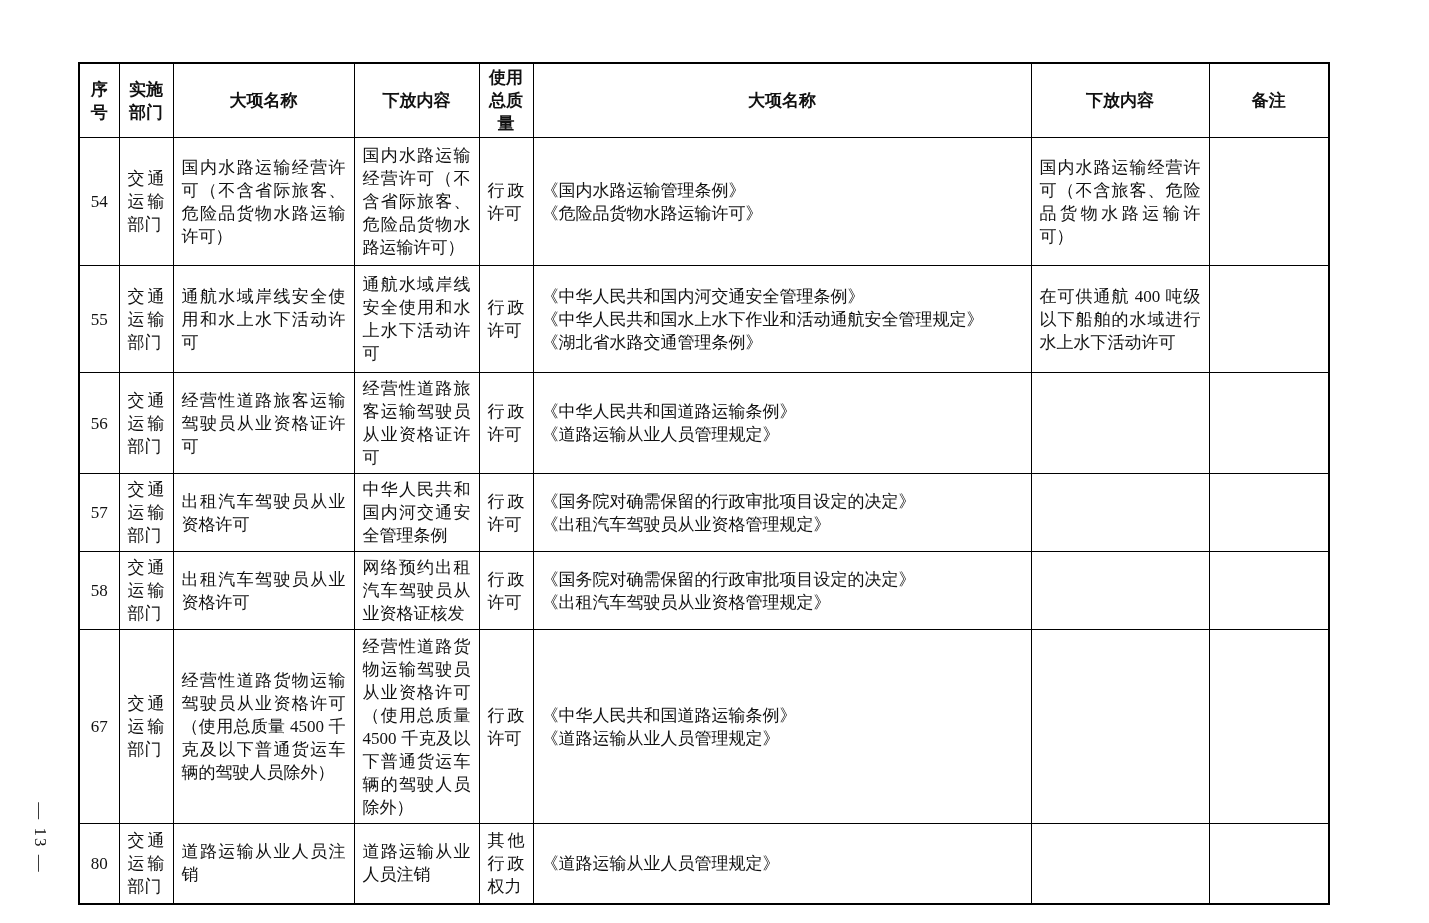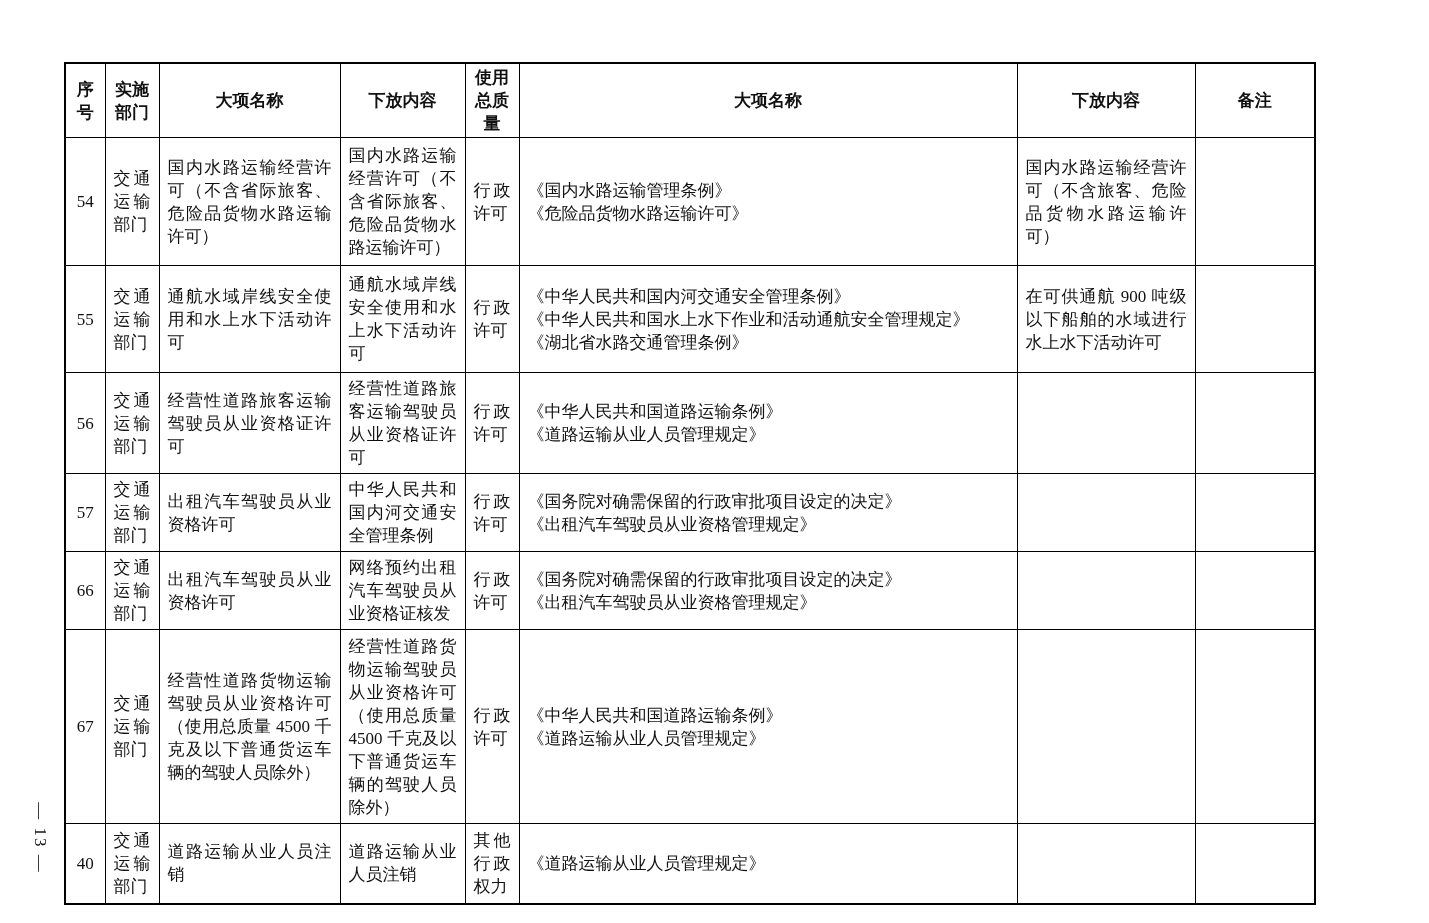--- a/index.html
+++ b/index.html
@@ -21,21 +21,21 @@
     height: 24px;
     text-align: center;
     font-size: 17px;
     letter-spacing: 2px;
     transform: rotate(90deg);
     transform-origin: center center;
     white-space: nowrap;
   }
   table.doc-table {
     position: absolute;
-    left: 64px;
+    left: 78px;
     top: 62px;
     border-collapse: collapse;
     table-layout: fixed;
     width: 1250px;
     border: 2px solid #000;
   }
   .doc-table th, .doc-table td {
     border: 1px solid #000;
     vertical-align: middle;
     overflow: hidden;
@@ -115,21 +115,21 @@
       <td class="c-seq">55</td>
       <td class="c-dept">交通运输部门</td>
       <td class="c-major">通航水域岸线安全使用和水上水下活动许可</td>
       <td class="c-sub">通航水域岸线安全使用和水上水下活动许可</td>
       <td class="c-type">行政许可</td>
       <td class="c-basis">
             <div>《中华人民共和国内河交通安全管理条例》</div>
             <div>《中华人民共和国水上水下作业和活动通航安全管理规定》</div>
             <div>《湖北省水路交通管理条例》</div>
           </td>
-      <td class="c-deleg">在可供通航 900 吨级以下船舶的水域进行水上水下活动许可</td>
+      <td class="c-deleg">在可供通航 400 吨级以下船舶的水域进行水上水下活动许可</td>
       <td class="c-rem"></td>
     </tr>
         <tr>
       <td class="c-seq">56</td>
       <td class="c-dept">交通运输部门</td>
       <td class="c-major">经营性道路旅客运输驾驶员从业资格证许可</td>
       <td class="c-sub">经营性道路旅客运输驾驶员从业资格证许可</td>
       <td class="c-type">行政许可</td>
       <td class="c-basis">
             <div>《中华人民共和国道路运输条例》</div>
@@ -145,21 +145,21 @@
       <td class="c-sub">中华人民共和国内河交通安全管理条例</td>
       <td class="c-type">行政许可</td>
       <td class="c-basis">
             <div>《国务院对确需保留的行政审批项目设定的决定》</div>
             <div>《出租汽车驾驶员从业资格管理规定》</div>
           </td>
       <td class="c-deleg"></td>
       <td class="c-rem"></td>
     </tr>
         <tr>
-      <td class="c-seq">66</td>
+      <td class="c-seq">58</td>
       <td class="c-dept">交通运输部门</td>
       <td class="c-major">出租汽车驾驶员从业资格许可</td>
       <td class="c-sub">网络预约出租汽车驾驶员从业资格证核发</td>
       <td class="c-type">行政许可</td>
       <td class="c-basis">
             <div>《国务院对确需保留的行政审批项目设定的决定》</div>
             <div>《出租汽车驾驶员从业资格管理规定》</div>
           </td>
       <td class="c-deleg"></td>
       <td class="c-rem"></td>
@@ -171,21 +171,21 @@
       <td class="c-sub">经营性道路货物运输驾驶员从业资格许可（使用总质量 4500 千克及以下普通货运车辆的驾驶人员除外）</td>
       <td class="c-type">行政许可</td>
       <td class="c-basis">
             <div>《中华人民共和国道路运输条例》</div>
             <div>《道路运输从业人员管理规定》</div>
           </td>
       <td class="c-deleg"></td>
       <td class="c-rem"></td>
     </tr>
         <tr>
-      <td class="c-seq">40</td>
+      <td class="c-seq">80</td>
       <td class="c-dept">交通运输部门</td>
       <td class="c-major">道路运输从业人员注销</td>
       <td class="c-sub">道路运输从业人员注销</td>
       <td class="c-type">其他行政权力</td>
       <td class="c-basis">
             <div>《道路运输从业人员管理规定》</div>
           </td>
       <td class="c-deleg"></td>
       <td class="c-rem"></td>
     </tr>

